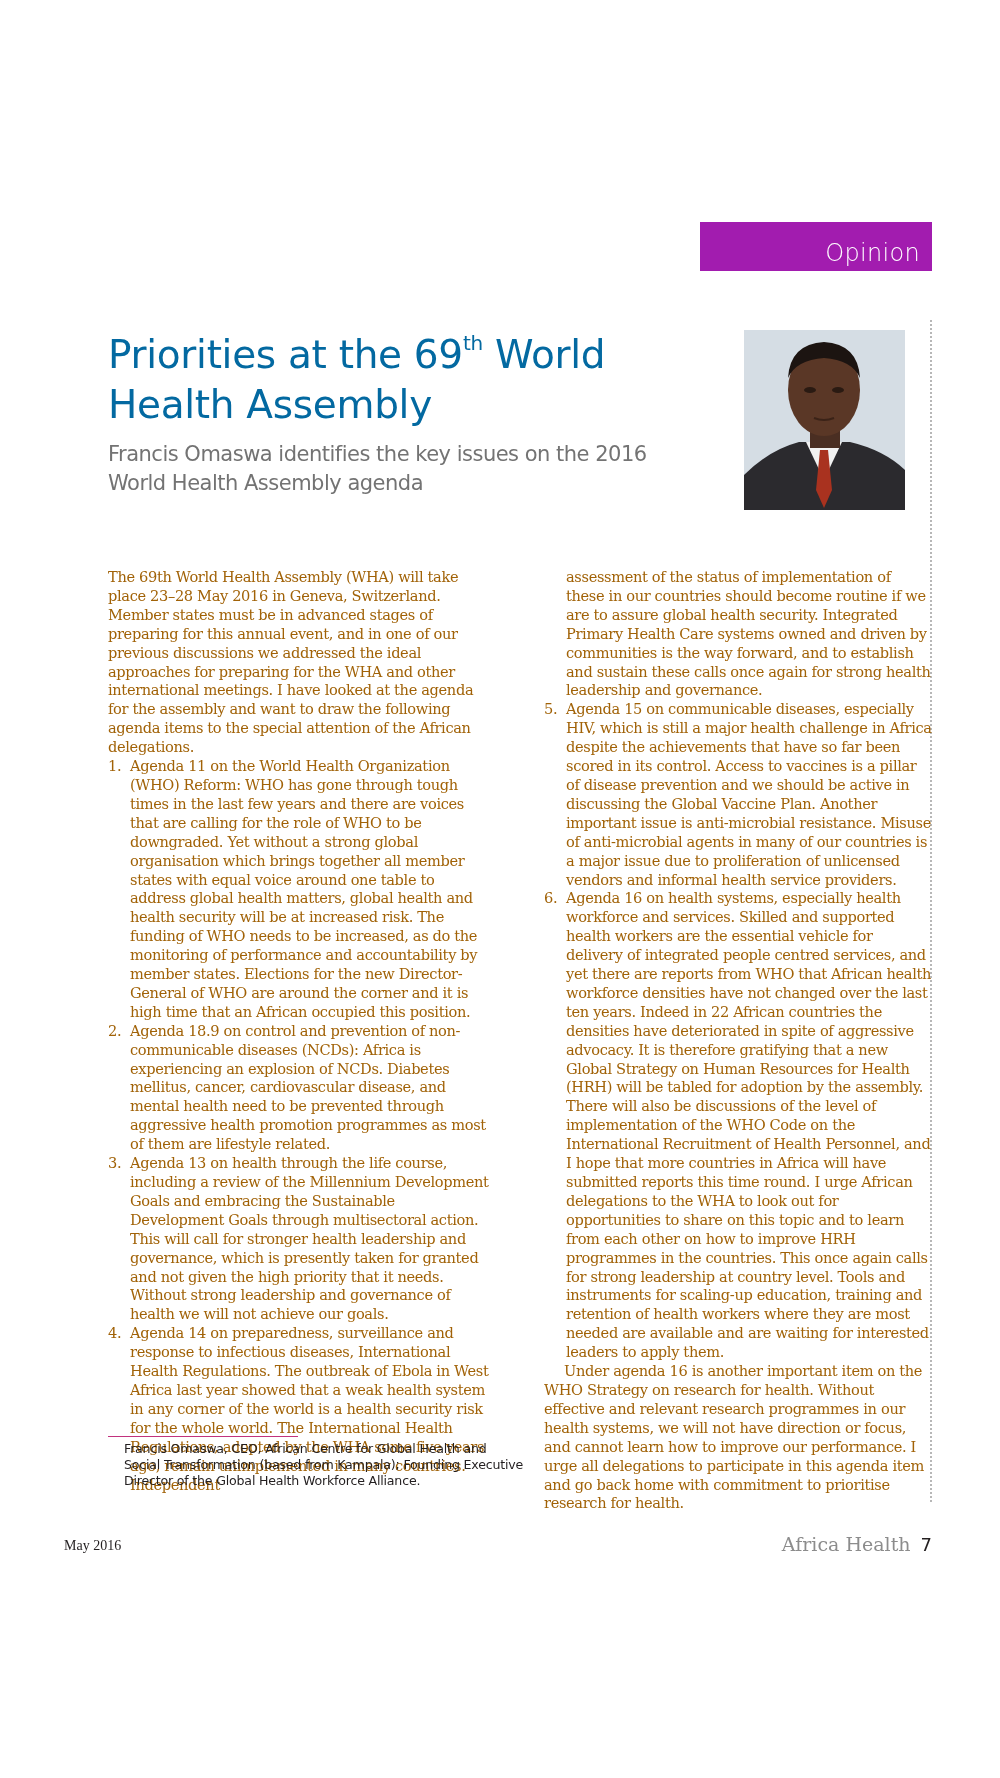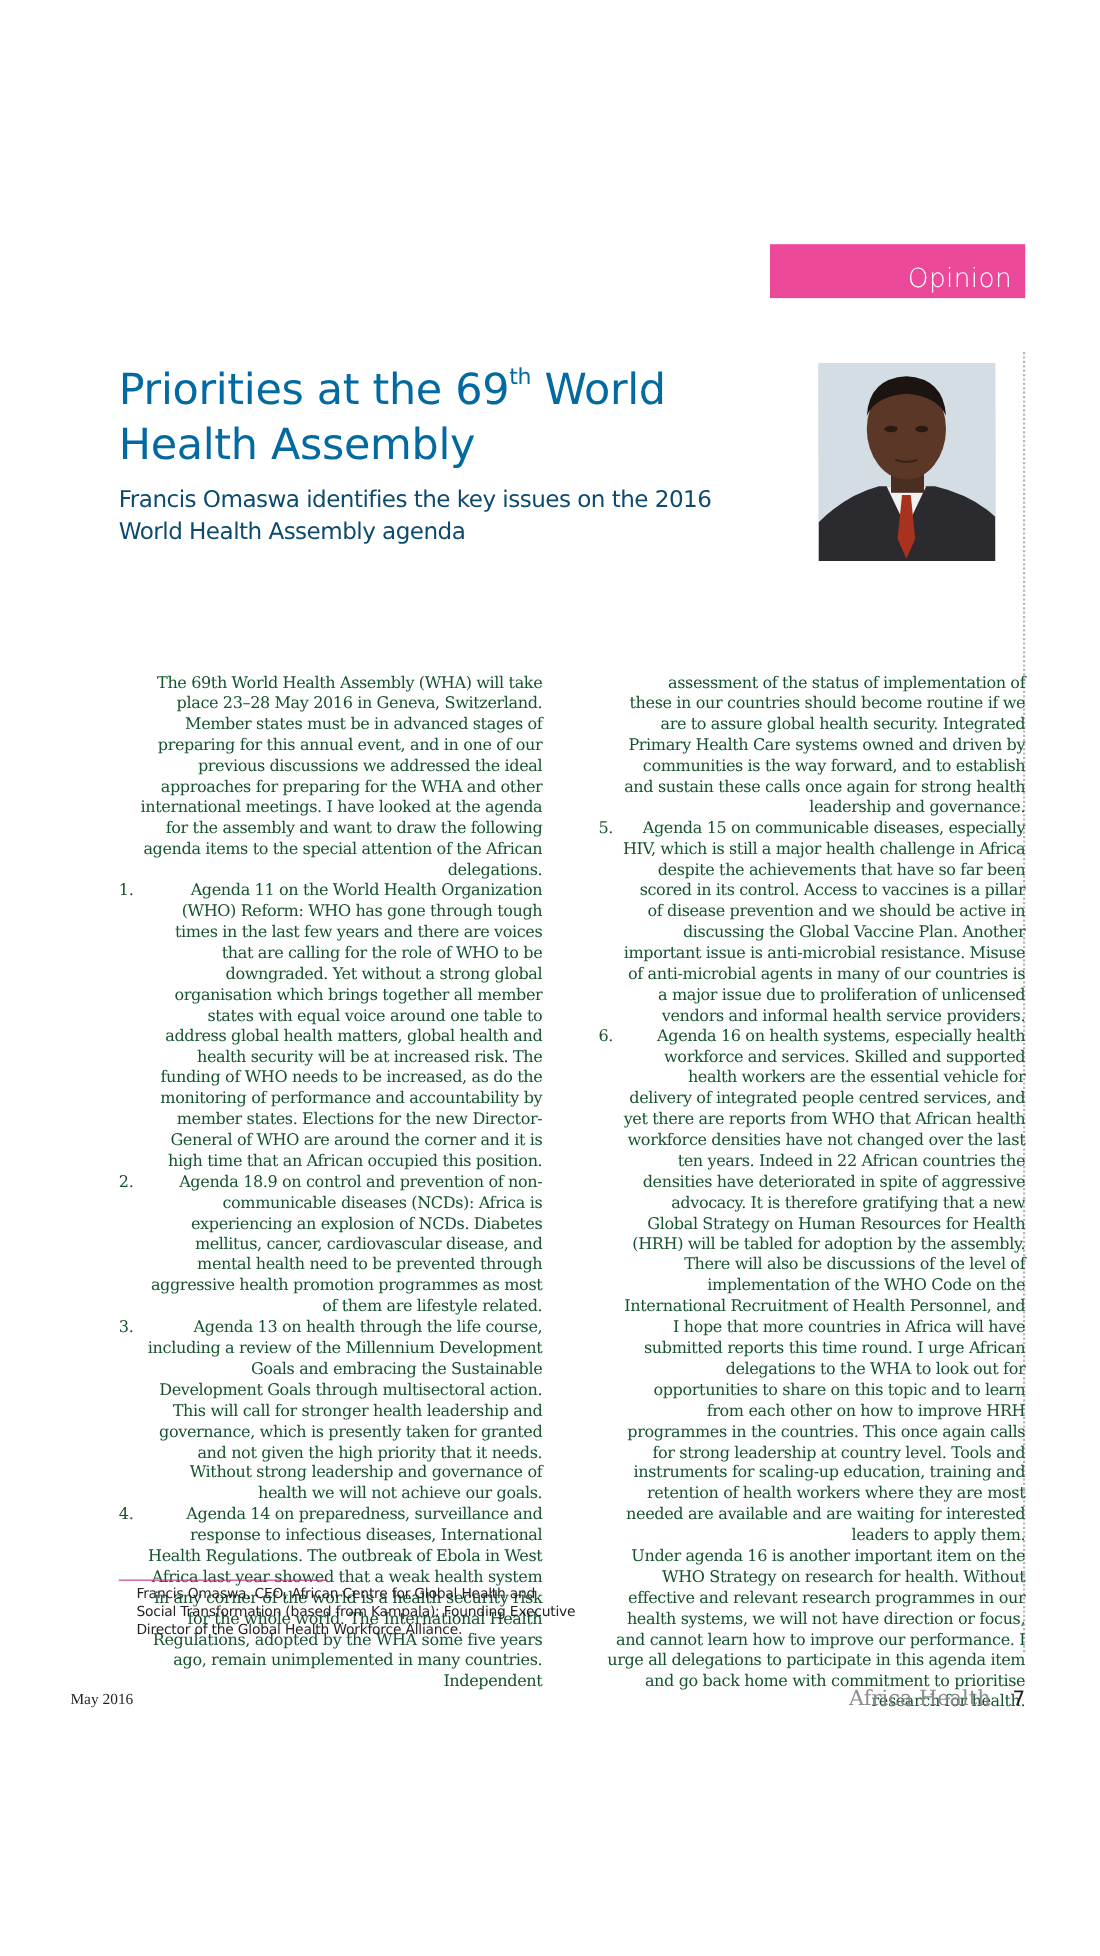--- a/index.html
+++ b/index.html
@@ -1,61 +1,61 @@
 <!DOCTYPE html>
 <html><head>
 <meta charset="utf-8">
 <style>
   html, body { margin: 0; padding: 0; background: #ffffff; }
   body { width: 1000px; height: 1778px; position: relative; overflow: hidden;
          font-family: "Liberation Sans", "DejaVu Sans", sans-serif; color: #231f20; }
 
   .section-tab { position: absolute; left: 700px; top: 222px; width: 232px; height: 49px;
-                 background: #ec4899; color: #ffffff; box-sizing: border-box; }
+                 background: #a21caf; color: #ffffff; box-sizing: border-box; }
   .section-tab span { position: absolute; right: 12px; bottom: 4px; font-size: 24px;
                       font-family: "DejaVu Sans", sans-serif; font-weight: 300; letter-spacing: 0.3px; }
 
   .title { position: absolute; left: 108px; top: 330px; width: 600px; margin: 0;
            color: #0369a1; font-family: "DejaVu Sans", sans-serif; font-weight: normal;
            font-size: 39px; line-height: 50px; letter-spacing: -0.3px; }
   .title sup { font-size: 20px; vertical-align: 18px; line-height: 0; }
 
   .standfirst { position: absolute; left: 108px; top: 440px; width: 600px; margin: 0;
                 font-family: "DejaVu Sans", sans-serif; font-size: 21px; line-height: 29px;
-                color: #0c4a6e; letter-spacing: -0.5px; }
+                color: #737373; letter-spacing: -0.5px; }
 
   .photo { position: absolute; left: 744px; top: 330px; width: 161px; height: 180px;
            overflow: hidden; background: linear-gradient(135deg, #c9d3dc 0%, #dfe6ec 45%, #b9c4ce 100%); }
 
   .vrule { position: absolute; left: 930px; top: 320px; height: 1182px; width: 0;
            border-left: 2px dotted #b7b7b7; }
 
-  .col { position: absolute; top: 612px; width: 385px;
+  .col { position: absolute; top: 568px; width: 385px;
          font-family: "DejaVu Serif", serif; font-size: 14.6px; line-height: 18.9px;
-         color: #14532d; letter-spacing: -0.35px; text-align: right; }
+         color: #a16207; letter-spacing: -0.35px; }
   .col-left { left: 108px; }
   .col-right { left: 528px; width: 388px; margin-left: 16px; }
   .col p { margin: 0; }
   .col ol { margin: 0; padding: 0; list-style: none; }
   .col li { position: relative; padding-left: 22px; }
   .col li .num { position: absolute; left: 0; top: 0; }
   .indent { text-indent: 20px; }
   .cont { padding-left: 22px; }
 
   .fn-rule { position: absolute; left: 108px; top: 1436px; width: 190px; height: 0;
              border-top: 1.5px solid #c2327e; }
   .footnote { position: absolute; left: 124px; top: 1441px; width: 400px;
               font-family: "DejaVu Sans", sans-serif; font-size: 12.6px; line-height: 16px;
               color: #231f20; letter-spacing: -0.2px; margin: 0; }
 
   .folio-left { position: absolute; left: 64px; top: 1538px; font-size: 14px;
                 font-family: Liberation Serif, serif; color: #231f20; }
   .folio-right { position: absolute; right: 68px; top: 1533px; font-size: 19px;
                  font-family: "DejaVu Serif", serif; }
-  .folio-right .mag { color: #8c8c8c; margin-right: 20px; }
+  .folio-right .mag { color: #8c8c8c; margin-right: 10px; }
   .folio-right .page { color: #231f20; font-family: "DejaVu Sans", sans-serif; font-size: 18px; }
 </style>
 </head>
 <body>
 
 <div class="section-tab">
   <span>Opinion</span>
 </div>
 
 <h1 class="title"><span>Priorities at the 69</span><sup>th</sup><span> World Health Assembly</span></h1>

